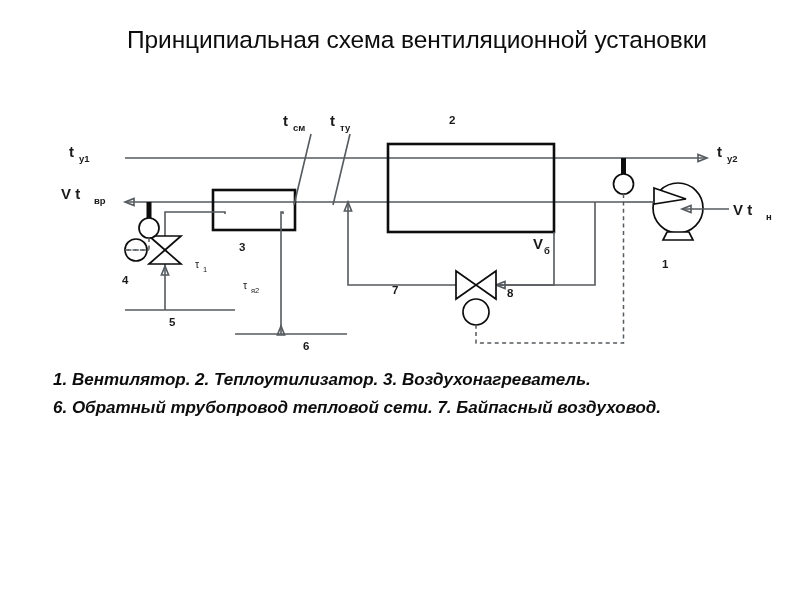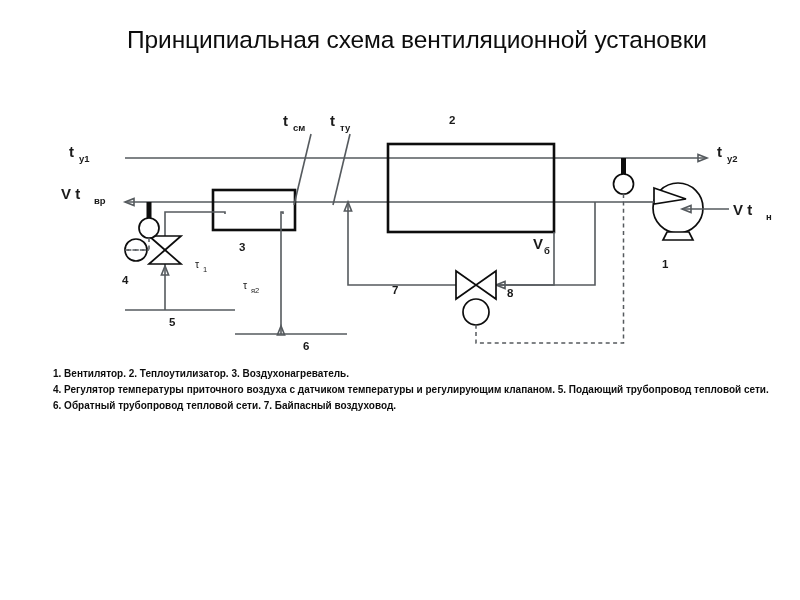--- a/index.html
+++ b/index.html
@@ -41,21 +41,22 @@
     top: 104px;
     left: 0px;
     width: 800px;
     height: 252px;
   }
   .legend {
     position: absolute;
     top: 366px;
     left: 36px;
     width: 728px;
-    font-size: 10px;
+    font-size: 17px;
+    font-style: italic;
     font-weight: 700;
     line-height: 1.62;
     color: #0d0d0d;
   }
   .legend p {
     margin: 0;
   }
   .legend .just {
     text-align: justify;
     text-align-last: left;
@@ -265,17 +266,16 @@
       <text class="lbl-num" x="152" y="222">5</text>
       <text class="lbl-num" x="286" y="246">6</text>
       <text class="lbl-num" x="375" y="190">7</text>
       <text class="lbl-num" x="490" y="193">8</text>
 
     </svg>
   </div>
 
   <div class="legend">
     <p>1. Вентилятор. 2. Теплоутилизатор. 3. Воздухонагреватель.</p>
-    <p class="just">4. Регулятор температуры приточного воздуха с датчиком температуры и регулирующим клапаном. 5. Подающий трубопровод тепловой сети.</p>
     <p class="just">6. Обратный трубопровод тепловой сети. 7. Байпасный воздуховод.</p>
   </div>
 
 </div>
 
 </body></html>

